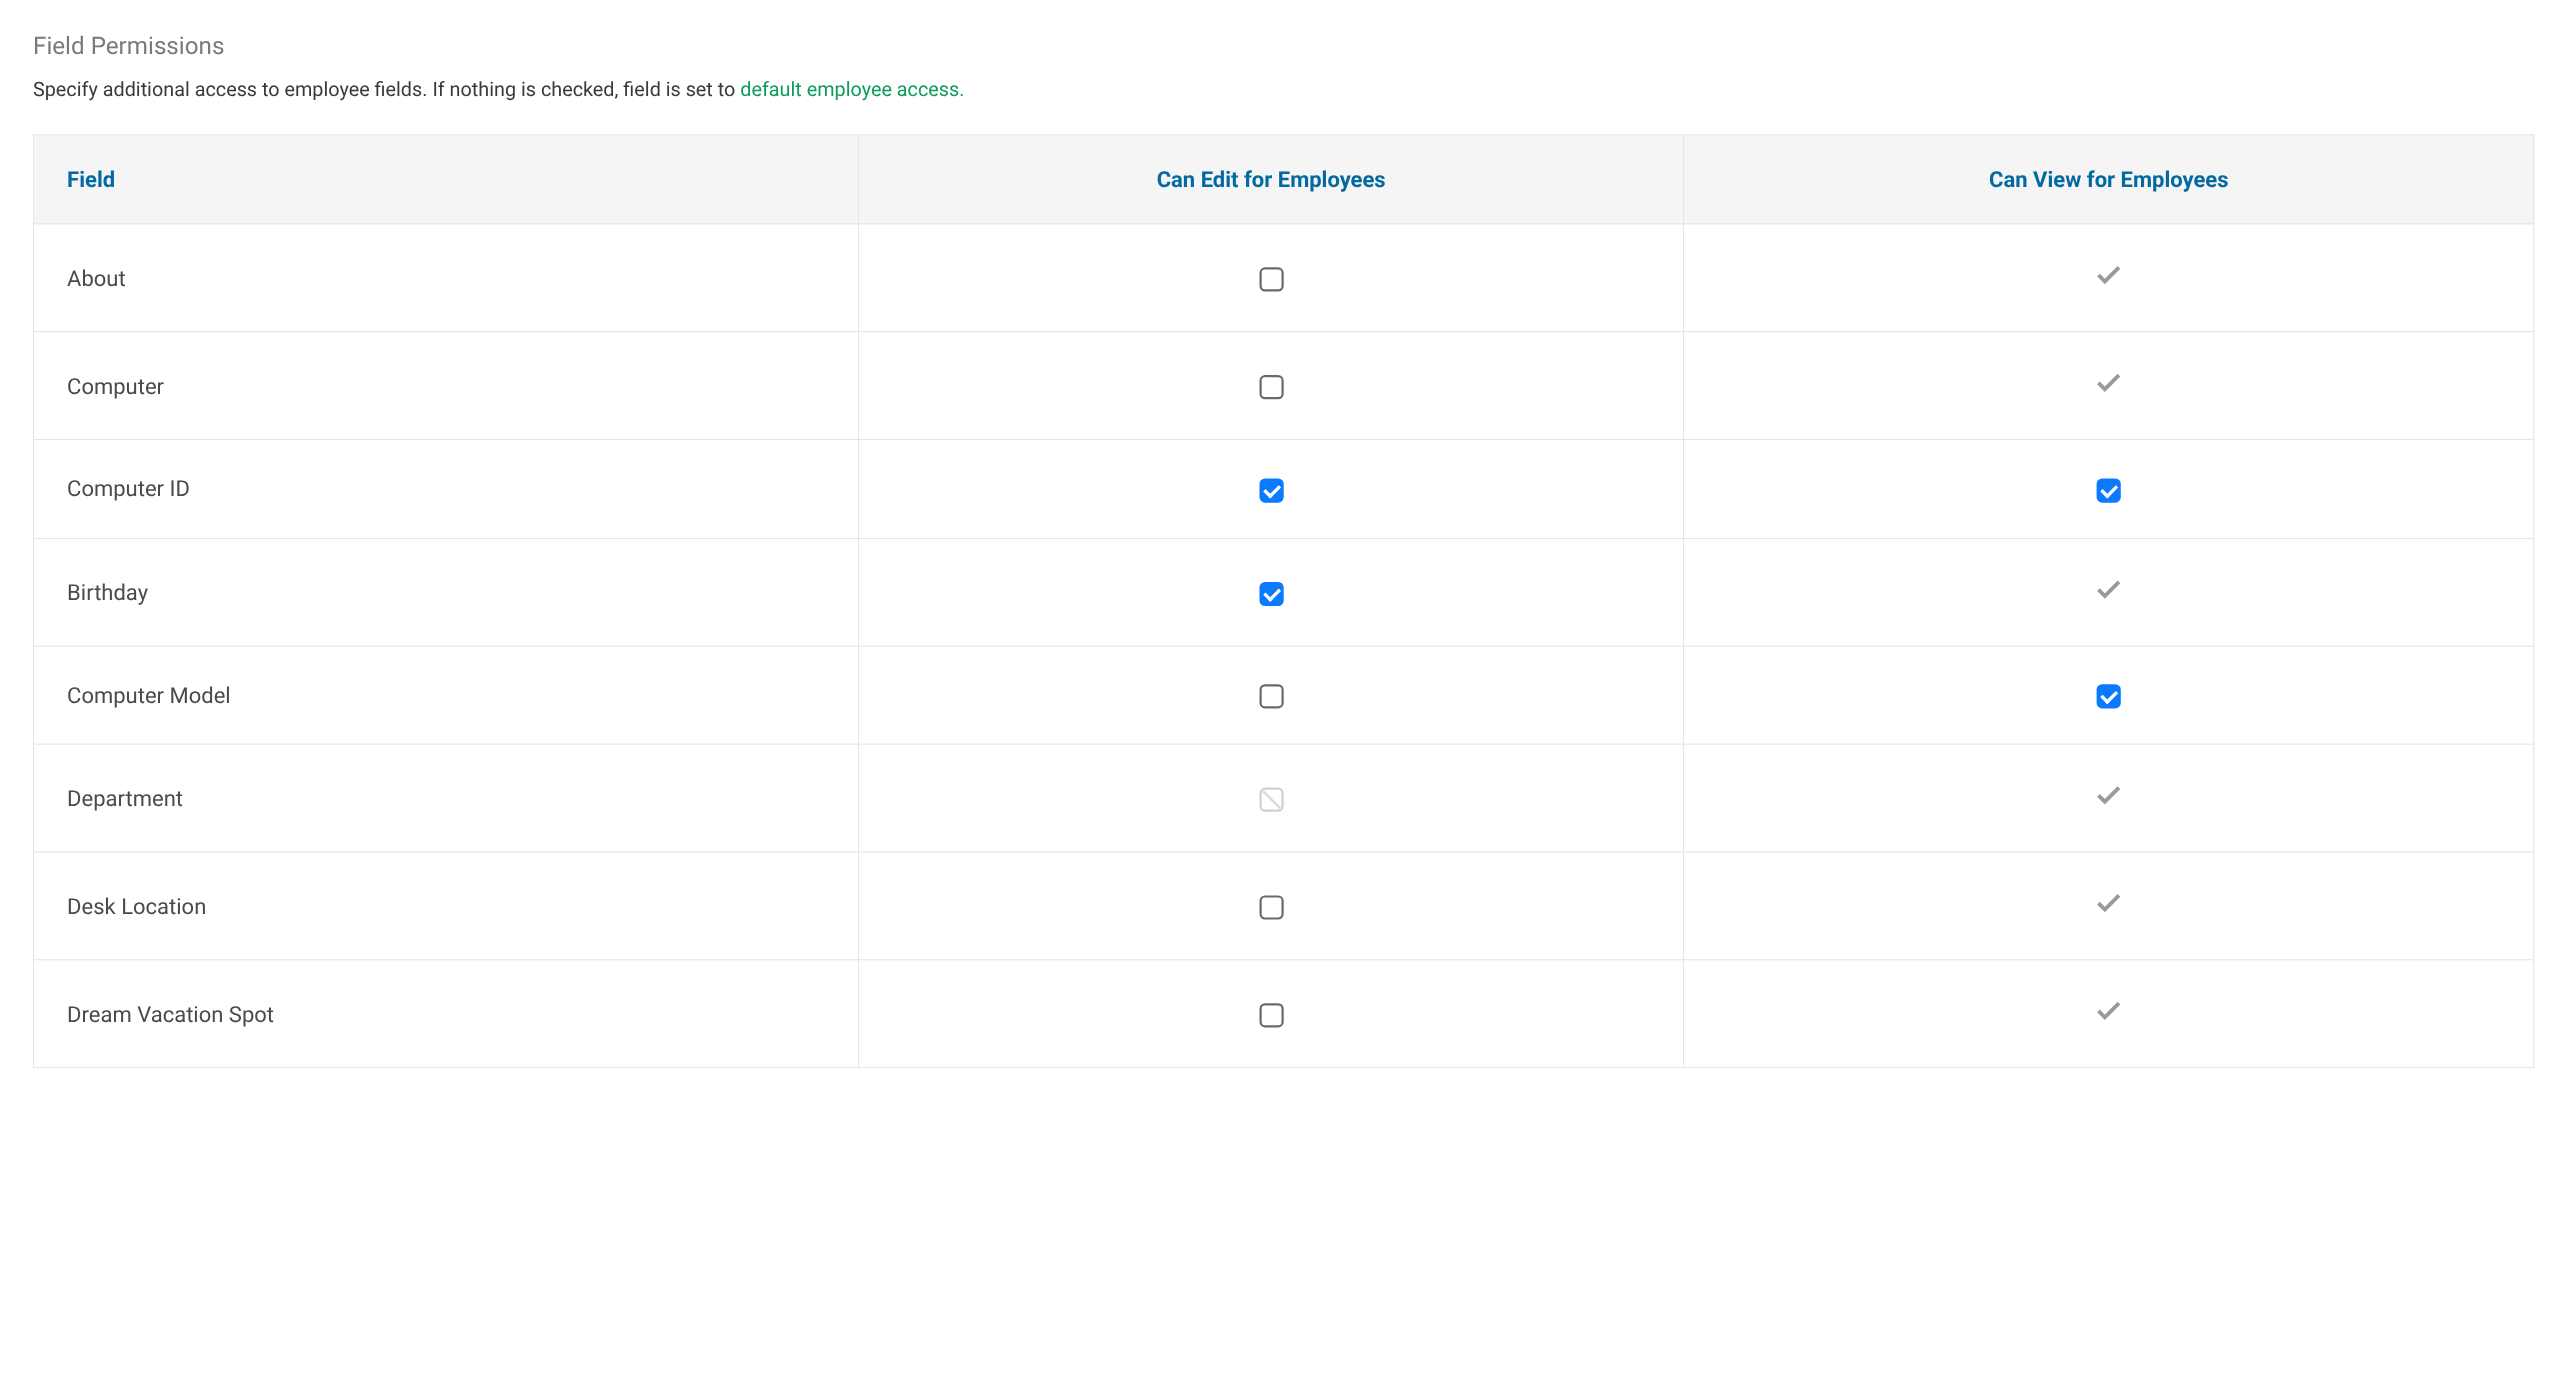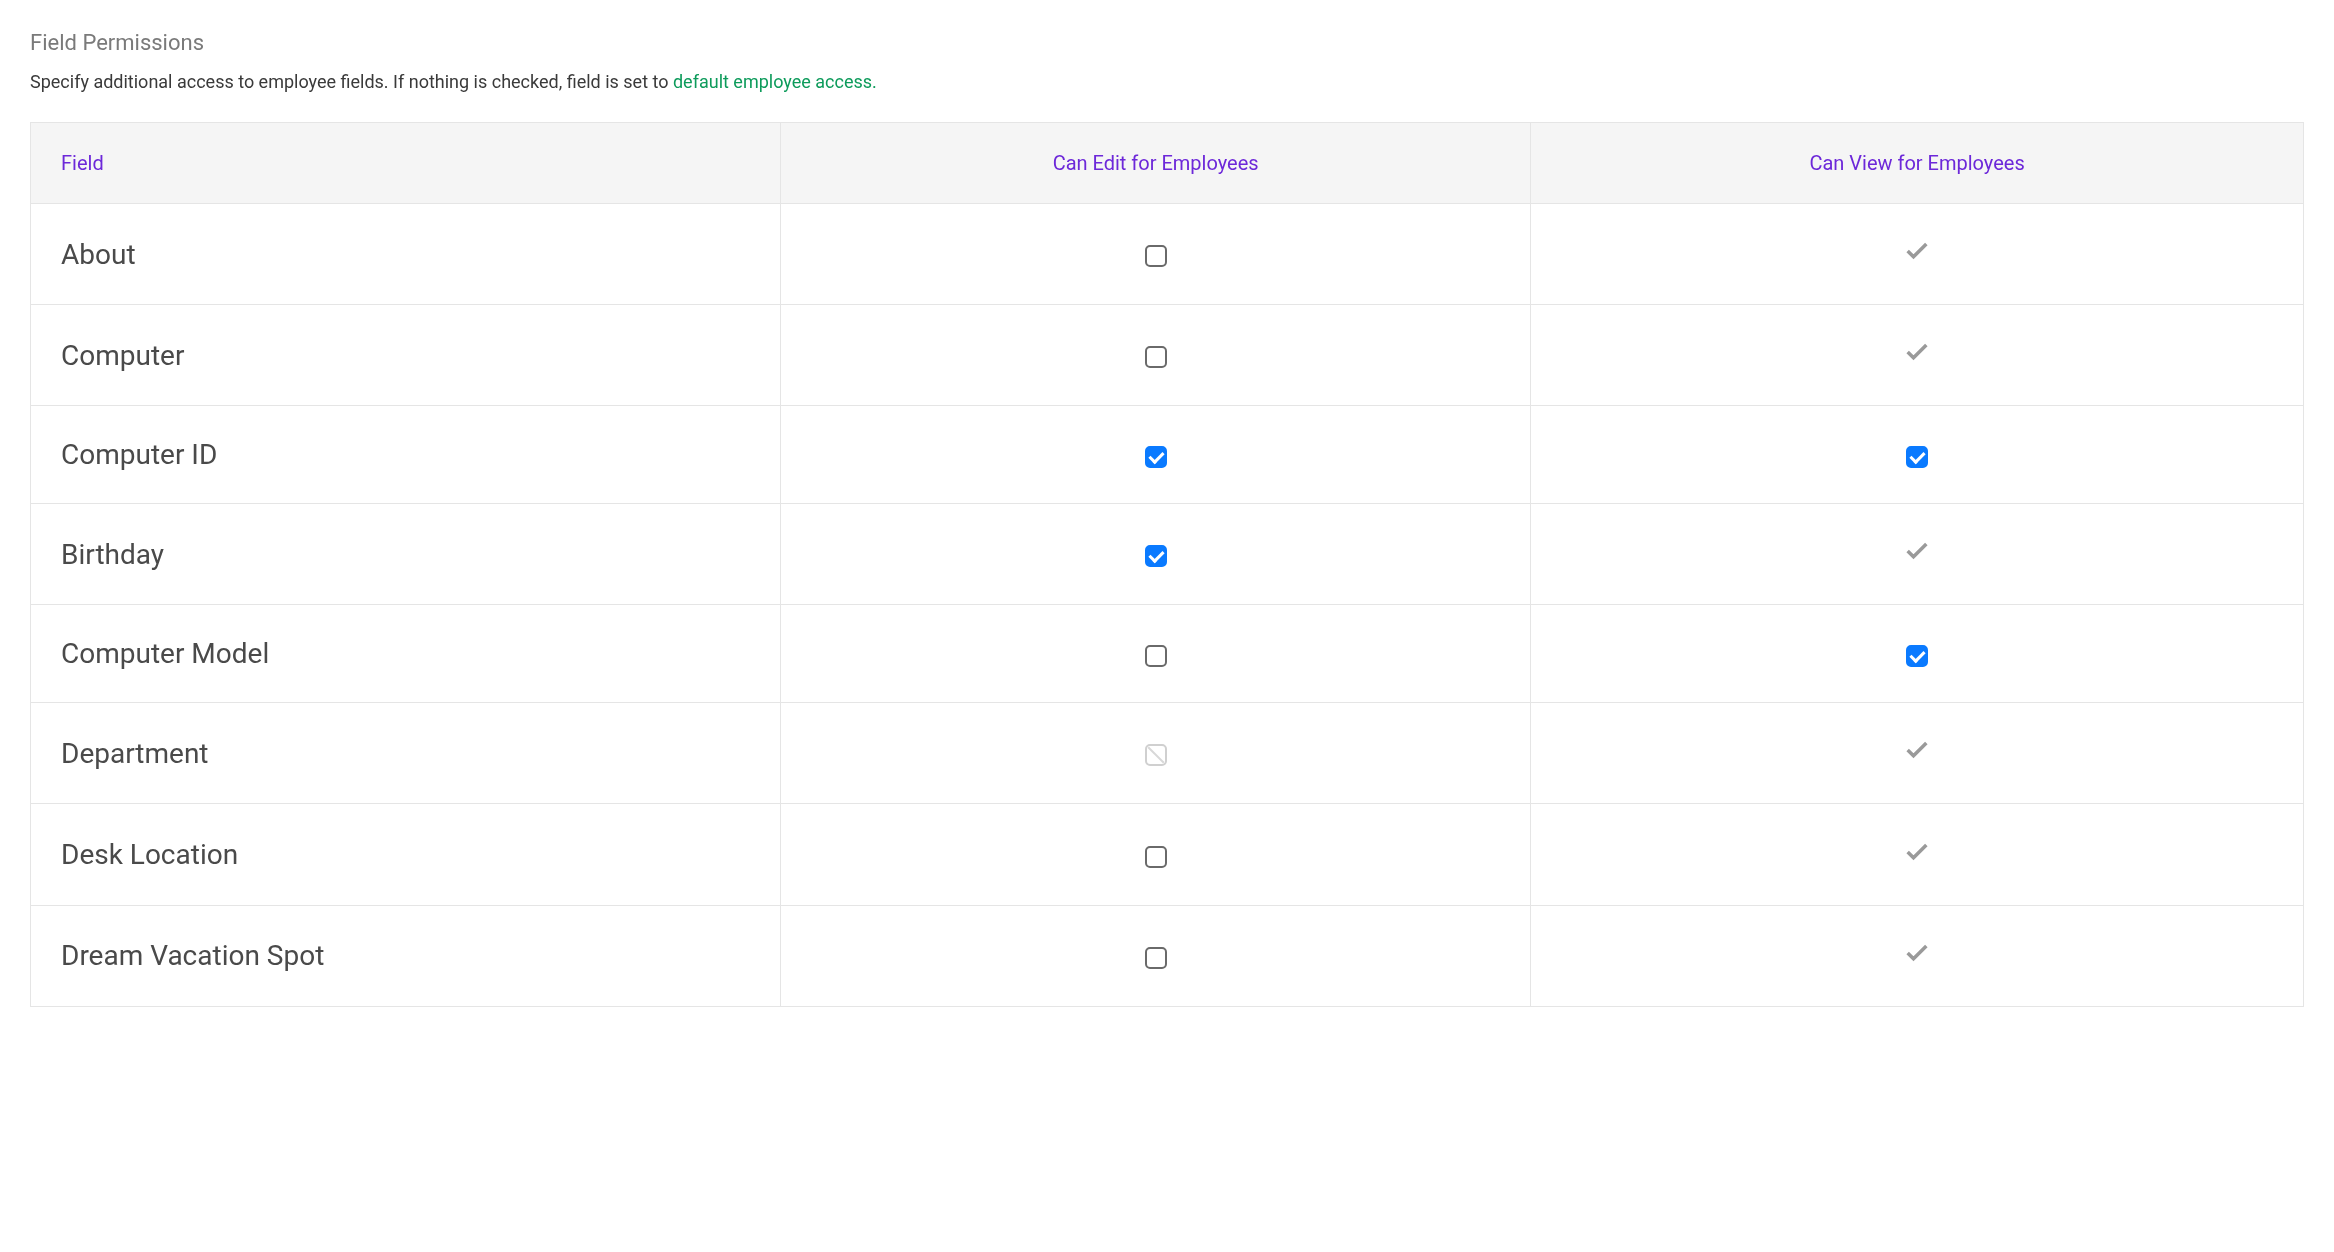--- a/index.html
+++ b/index.html
@@ -31,38 +31,38 @@
     .permissions-table {
       width: 100%;
       border-collapse: collapse;
       border: 1px solid #e5e5e5;
     }
     .permissions-table thead tr {
       background: #f5f5f5;
     }
     .permissions-table th {
       text-align: left;
-      font-weight: 400;
-      color: #6d28d9;
+      font-weight: 700;
+      color: #0369a1;
       font-size: 20px;
       padding: 28px 30px;
       border-right: 1px solid #e5e5e5;
     }
     .permissions-table th.col-edit,
     .permissions-table th.col-view {
       text-align: center;
     }
     .permissions-table th:last-child {
       border-right: none;
     }
     .permissions-table td {
       padding: 32px 30px;
       border-top: 1px solid #e5e5e5;
       border-right: 1px solid #e5e5e5;
-      font-size: 28px;
+      font-size: 20px;
       color: #4a4a4a;
       vertical-align: middle;
     }
     .permissions-table td:last-child {
       border-right: none;
     }
     .permissions-table td.col-edit,
     .permissions-table td.col-view {
       text-align: center;
     }

